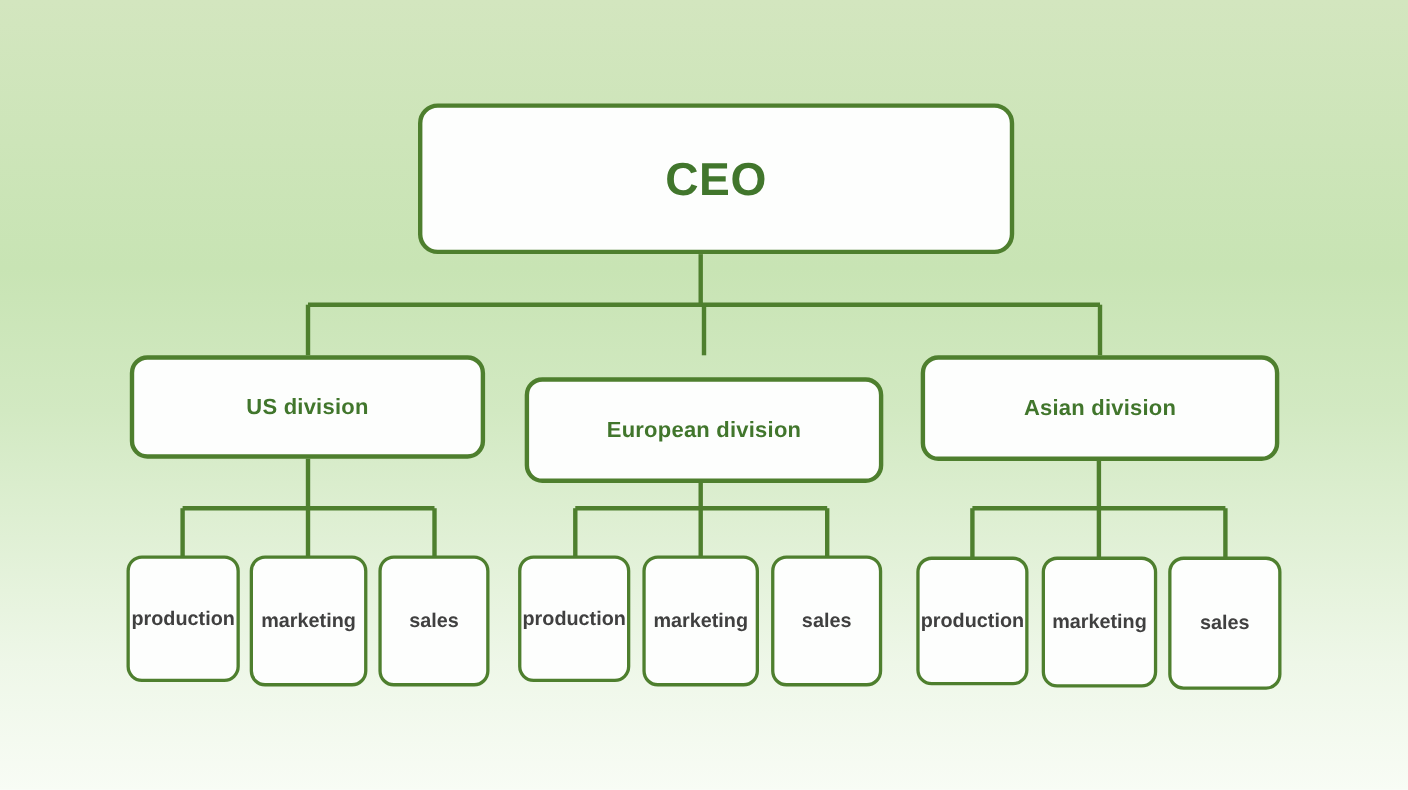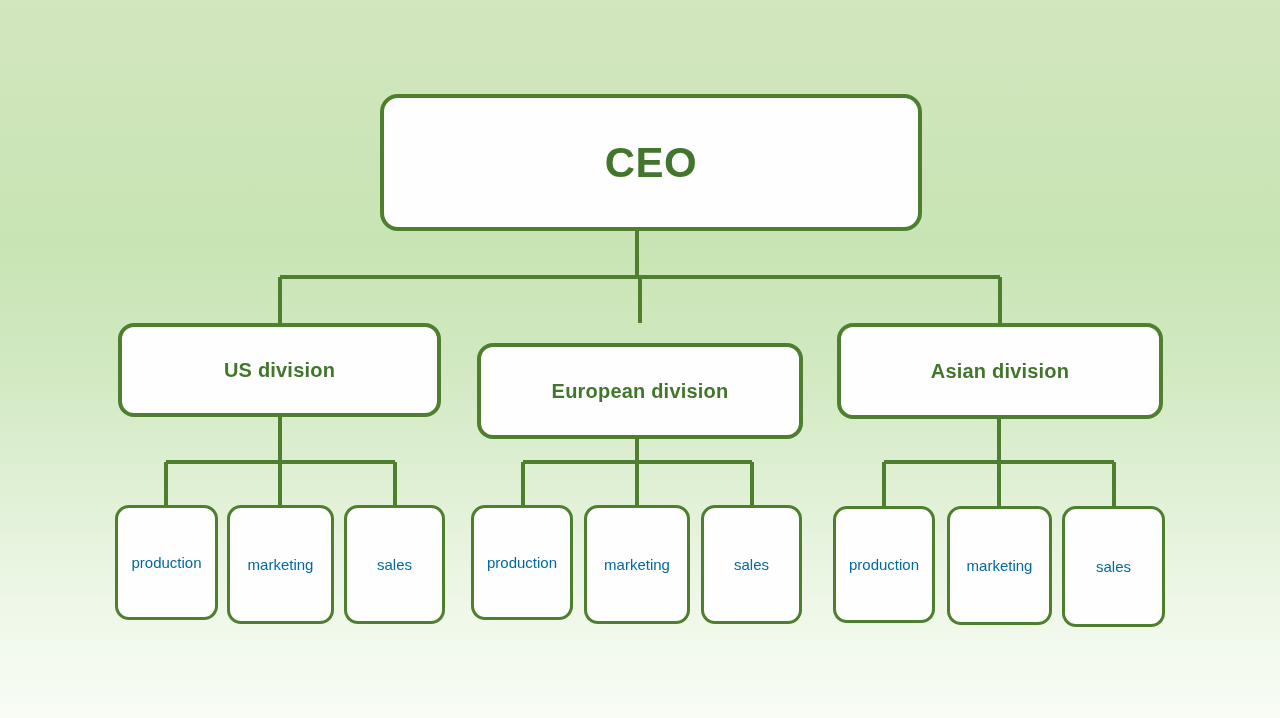--- a/index.html
+++ b/index.html
@@ -66,23 +66,23 @@
     font-weight: bold;
     letter-spacing: 0.5px;
   }
   .label-division {
     color: #41762c;
     font-size: 20px;
     font-weight: bold;
     letter-spacing: 0.2px;
   }
   .label-leaf {
-    color: #0369a1;
-    font-size: 15px;
-    font-weight: normal;
+    color: #404040;
+    font-size: 18px;
+    font-weight: bold;
   }
 </style>
 </head>
 <body>
 
 <div id="chart-canvas">
 
   <svg id="connectors" viewBox="0 0 1280 718" width="1280" height="718">
     <g stroke="#4e7f2e" stroke-width="4" fill="none" stroke-linecap="butt">
 

